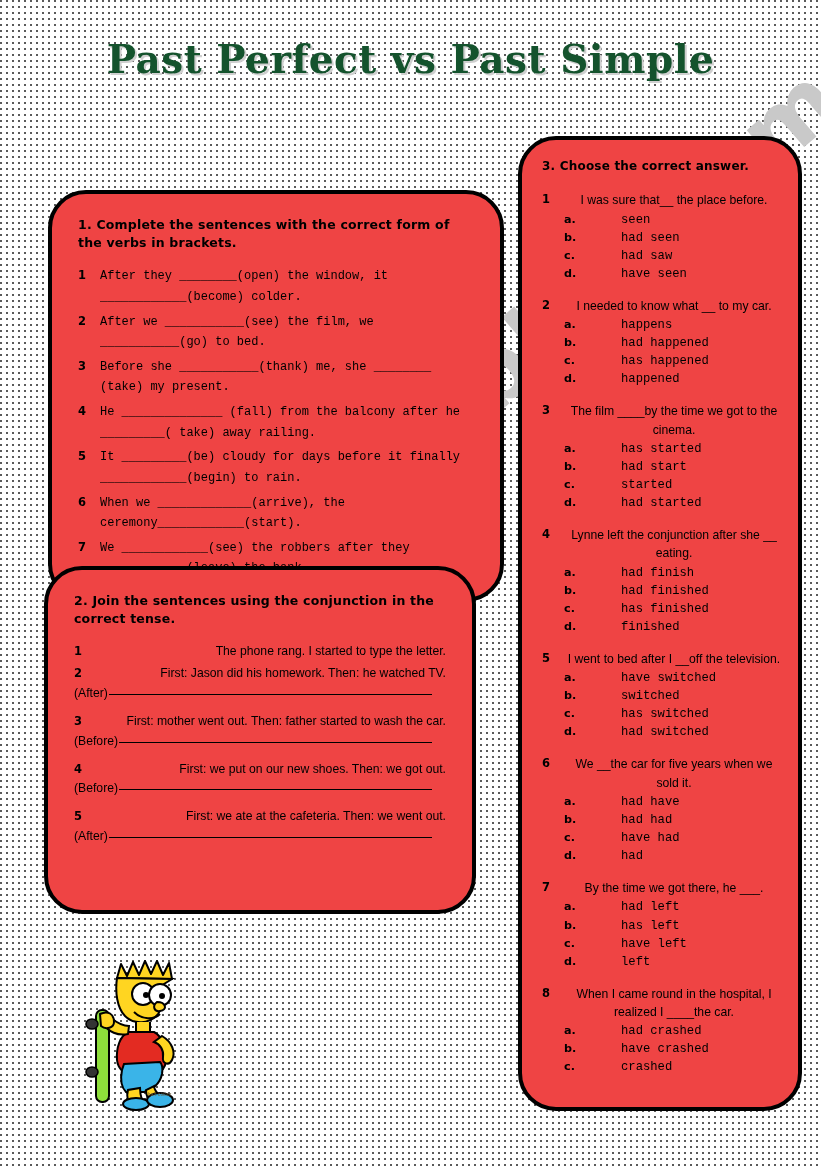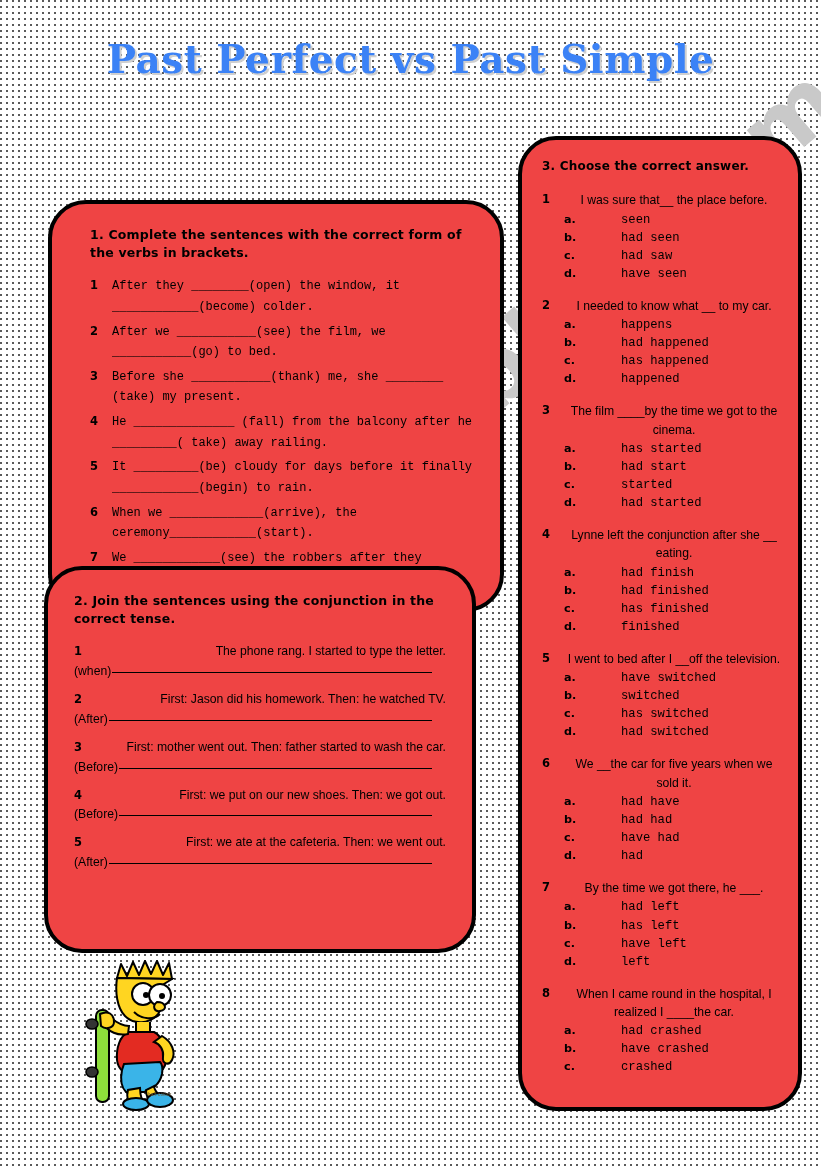--- a/index.html
+++ b/index.html
@@ -40,38 +40,38 @@
   
   #title {
     position: absolute;
     left: 0;
     top: 36px;
     width: 821px;
     text-align: center;
     font-family: "DejaVu Serif", serif;
     font-weight: bold;
     font-size: 39px;
-    color: #3b82f6;
+    color: #14532d;
     letter-spacing: 0.5px;
     text-shadow: 2px 2px 0 #cfcfcf;
     z-index: 6;
   }
 
   
   .box {
     position: absolute;
     background: #ef4444;
     border: 4px solid #000000;
     border-radius: 38px;
     box-sizing: border-box;
     z-index: 5;
     overflow: hidden;
   }
-  #box-ex1 { left: 48px;  top: 200px; width: 456px; height: 412px; padding-left: 12px; }
-  #box-ex2 { left: 44px;  top: 566px; width: 432px; height: 387px; }
+  #box-ex1 { left: 48px;  top: 190px; width: 456px; height: 412px; }
+  #box-ex2 { left: 44px;  top: 566px; width: 432px; height: 348px; }
   #box-ex3 { left: 518px; top: 136px; width: 284px; height: 975px; }
 
   .box-inner {
     padding: 22px 26px 10px 26px;
   }
   #box-ex3 .box-inner { padding: 18px 14px 0 20px; }
 
   
   .ex-heading {
     font-family: "DejaVu Sans", sans-serif;
@@ -234,24 +234,20 @@
 
 <div class="box" id="box-ex2">
   <div class="box-inner">
     <div class="ex-heading">2. Join the sentences using the conjunction in the correct tense.</div>
     <div id="ex2-list">
 
       <div class="q-row">
         <div class="q-num">1</div>
         <div class="q-text">The phone rang. I started to type the letter.</div>
       </div>
-      <div class="conj-line">
-        <span class="conj-label">(when)</span>
-        <span class="conj-rule"></span>
-      </div>
 
       <div class="q-row">
         <div class="q-num">2</div>
         <div class="q-text">First: Jason did his homework. Then: he watched TV.</div>
       </div>
       <div class="conj-line">
         <span class="conj-label">(After)</span>
         <span class="conj-rule"></span>
       </div>
 

